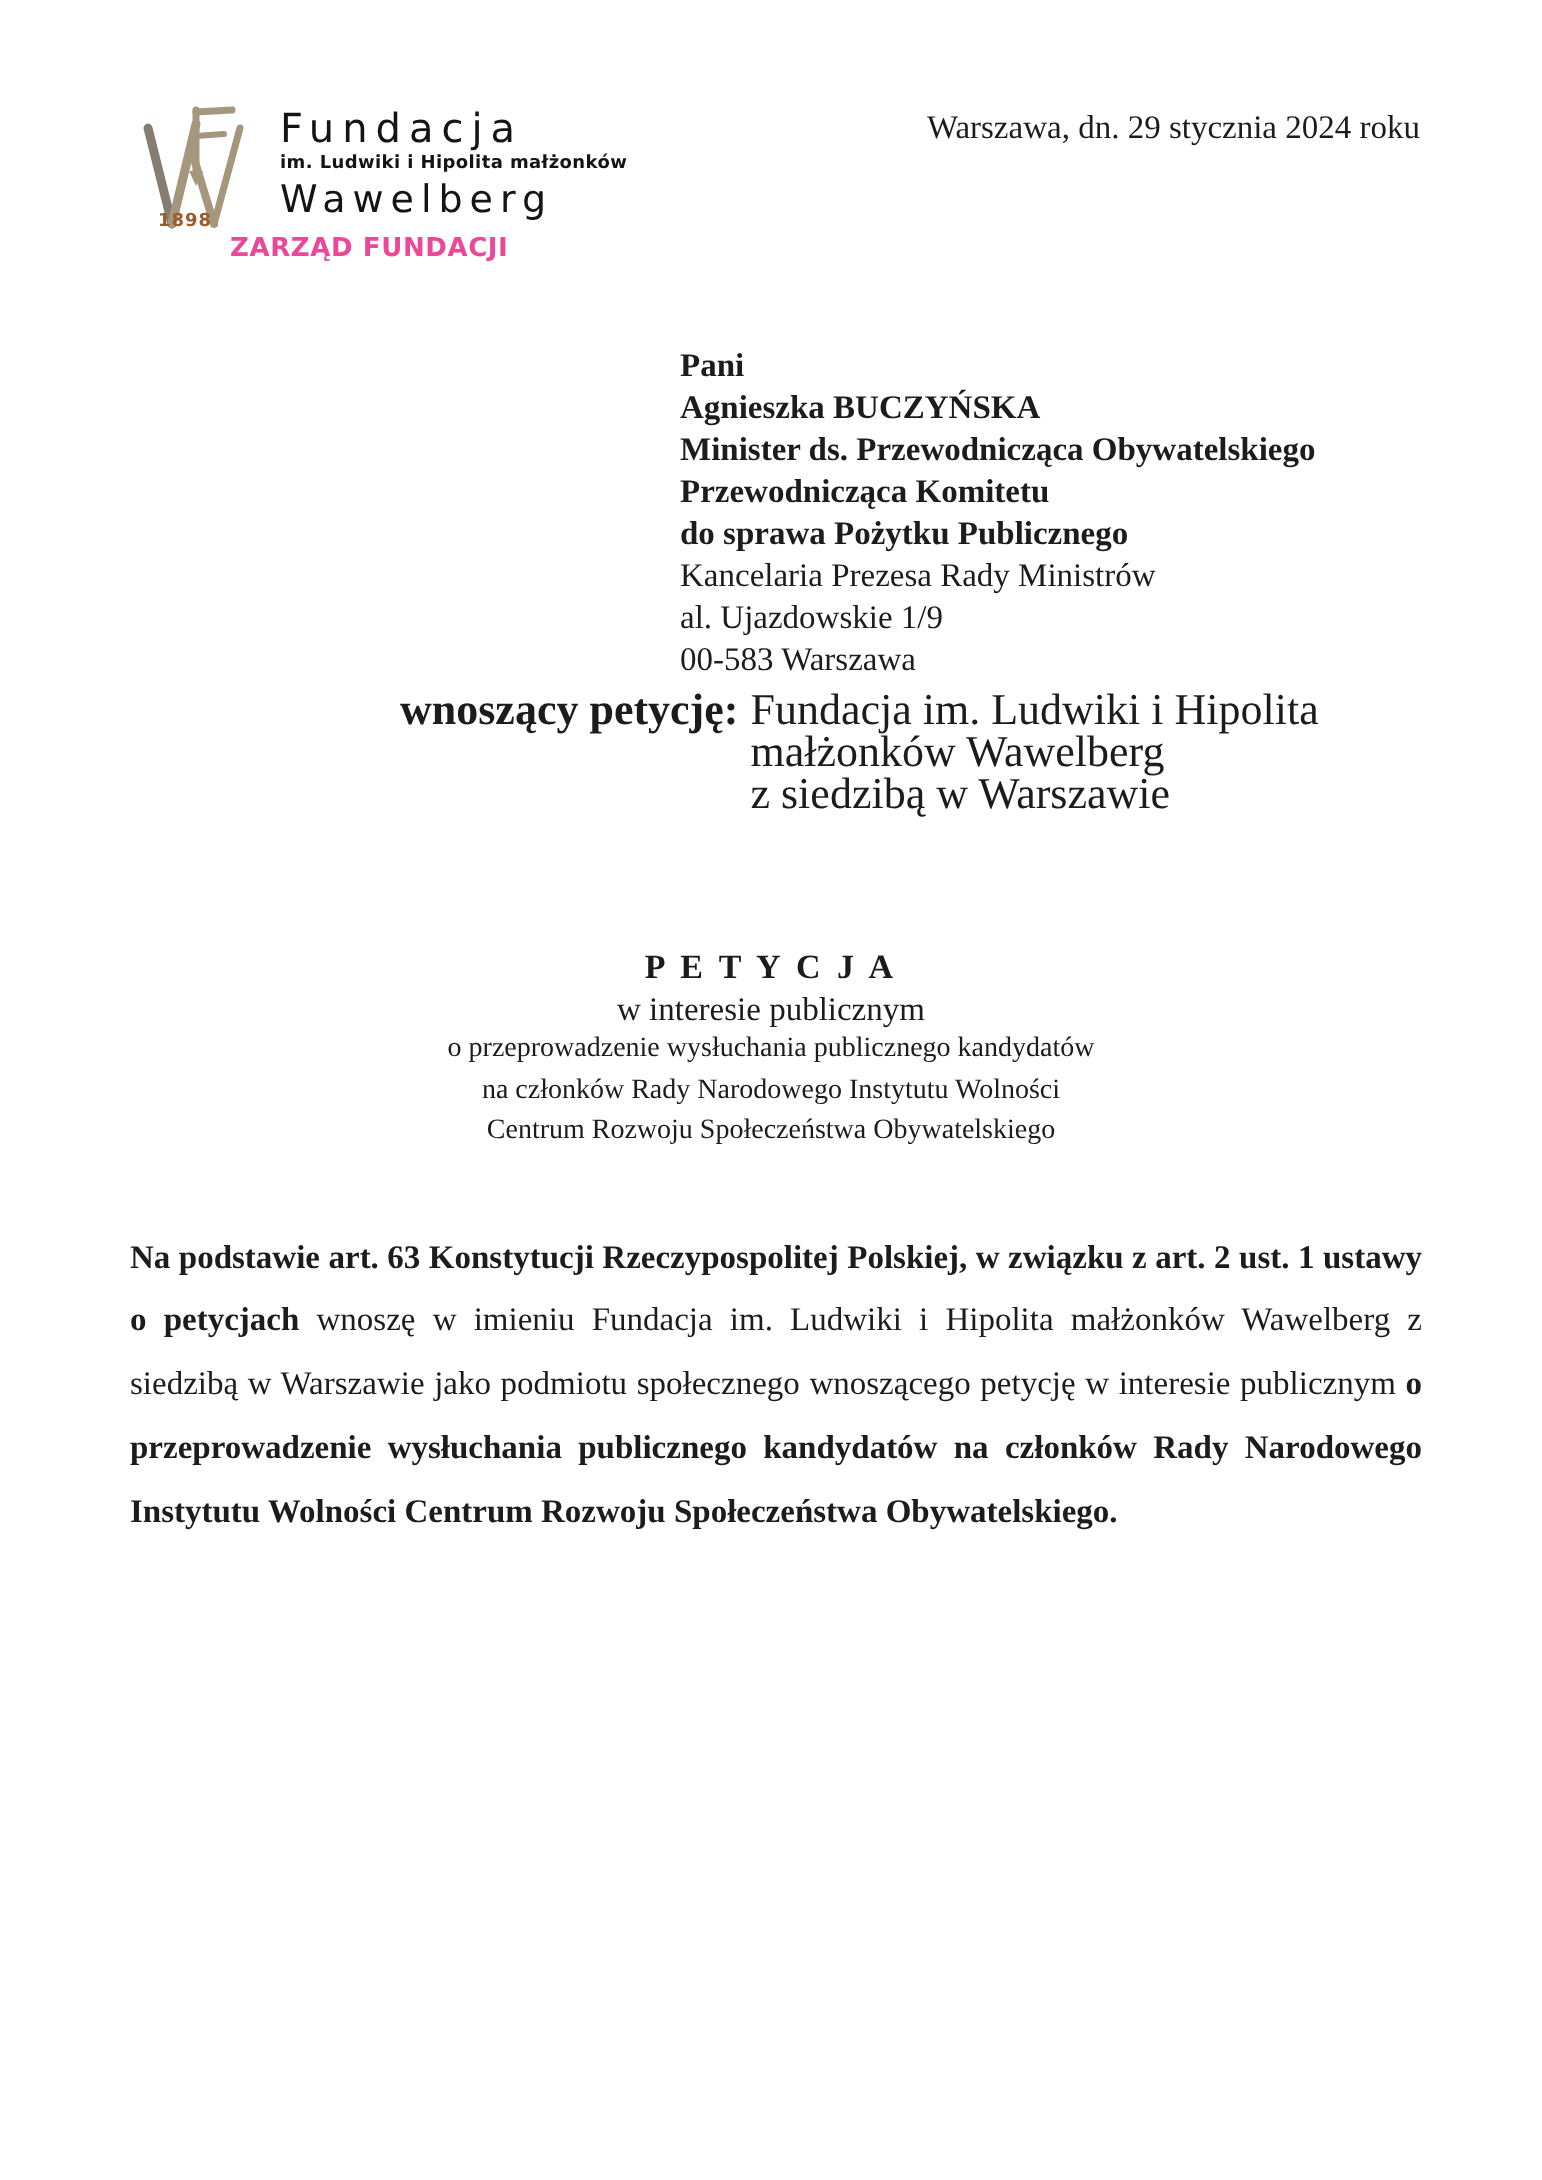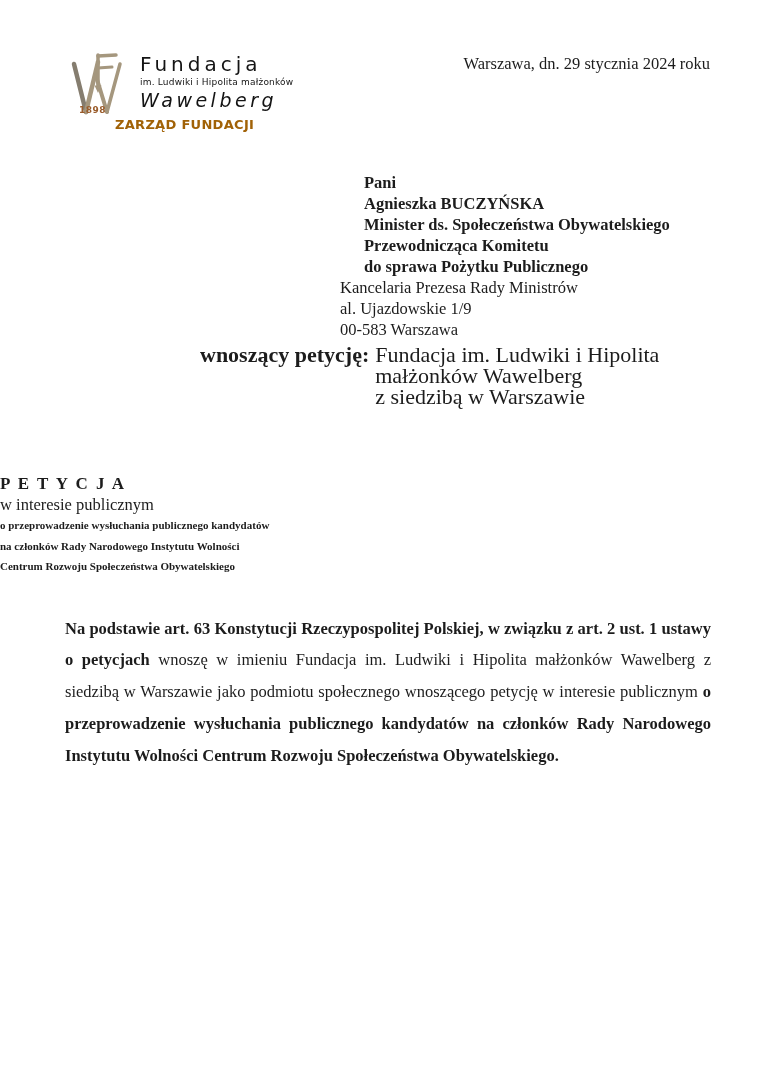--- a/index.html
+++ b/index.html
@@ -11,42 +11,42 @@
     font-family:"Liberation Serif", serif;
     overflow:hidden;
   }
   
   .logo-monogram{position:absolute;left:69px;top:50px;width:56px;height:68px;}
   .logo-textcol{
     position:absolute;left:140px;top:53px;
     font-family:"DejaVu Sans", sans-serif;color:#141414;
   }
   .logo-name{font-size:20px;letter-spacing:4px;line-height:22px;font-weight:500;white-space:nowrap;}
-  .logo-subname{font-size:9px;letter-spacing:0.2px;line-height:12px;margin-top:1px;font-weight:400;white-space:nowrap;}
-  .logo-name2{font-size:19px;letter-spacing:3.5px;line-height:22px;margin-top:1px;font-weight:500;white-space:nowrap;font-style:italic;}
+  .logo-subname{font-size:9px;letter-spacing:0.2px;line-height:12px;margin-top:1px;font-weight:700;white-space:nowrap;}
+  .logo-name2{font-size:19px;letter-spacing:3.5px;line-height:22px;margin-top:1px;font-weight:500;white-space:nowrap;}
   .logo-dept{
     position:absolute;left:115px;top:117px;
     font-family:"DejaVu Sans", sans-serif;font-weight:bold;
-    font-size:13px;letter-spacing:0.3px;color:#a16207;white-space:nowrap;
+    font-size:13px;letter-spacing:0.3px;color:#ec4899;white-space:nowrap;
   }
   .date-line{
     position:absolute;top:54px;right:61px;
     font-size:16.5px;white-space:nowrap;
   }
   
   .recipient{position:absolute;left:340px;top:172px;font-size:16.5px;line-height:21px;}
-  .recipient .b{font-weight:bold;margin-left:24px;}
+  .recipient .b{font-weight:bold;}
   
   .petitioner{position:absolute;left:200px;top:344px;font-size:22px;line-height:21px;display:flex;}
   .petitioner-label{font-weight:bold;white-space:nowrap;margin-right:6px;}
   
-  .title-block{position:absolute;left:0;right:0;top:474px;text-align:left;line-height:20.5px;}
+  .title-block{position:absolute;left:0;right:0;top:474px;text-align:center;line-height:20.5px;}
   .title-main{font-weight:bold;font-size:17px;letter-spacing:2px;}
   .title-sub{font-size:16.5px;}
-  .title-bold{font-weight:bold;font-size:11px;}
+  .title-bold{font-weight:normal;font-size:14px;}
   
   .body-par{
     position:absolute;left:65px;top:596px;width:646px;
     font-size:16.5px;line-height:31.8px;text-align:justify;
   }
   .body-par .b{font-weight:bold;}
 </style>
 </head>
 <body>
 
@@ -69,21 +69,21 @@
     <div class="logo-subname">im. Ludwiki i Hipolita małżonków</div>
     <div class="logo-name2">Wawelberg</div>
   </div>
   <div class="logo-dept">ZARZĄD FUNDACJI</div>
 
   <div class="date-line">Warszawa, dn. 29 stycznia 2024 roku</div>
 
   <div class="recipient">
     <div class="b">Pani</div>
     <div class="b">Agnieszka BUCZYŃSKA</div>
-    <div class="b">Minister ds. Społeczeństwa Obywatelskiego</div>
+    <div class="b">Minister ds. Przewodnicząca Obywatelskiego</div>
     <div class="b">Przewodnicząca Komitetu</div>
     <div class="b">do sprawa Pożytku Publicznego</div>
     <div>Kancelaria Prezesa Rady Ministrów</div>
     <div>al. Ujazdowskie 1/9</div>
     <div>00-583 Warszawa</div>
   </div>
 
   <div class="petitioner">
     <div class="petitioner-label">wnoszący petycję:</div>
     <div>

